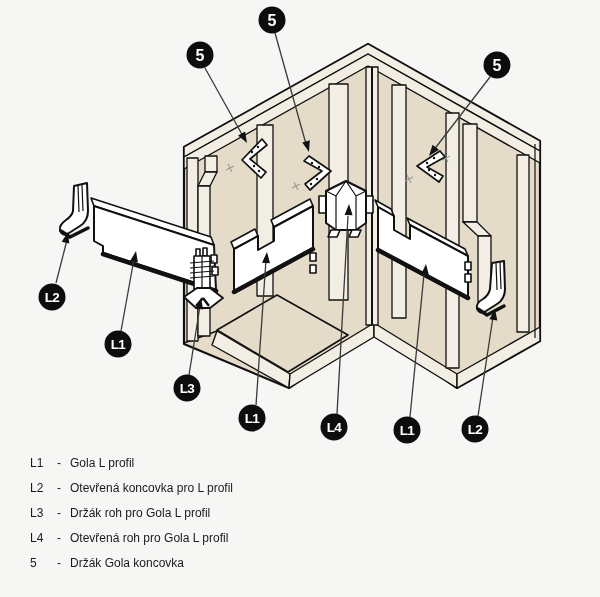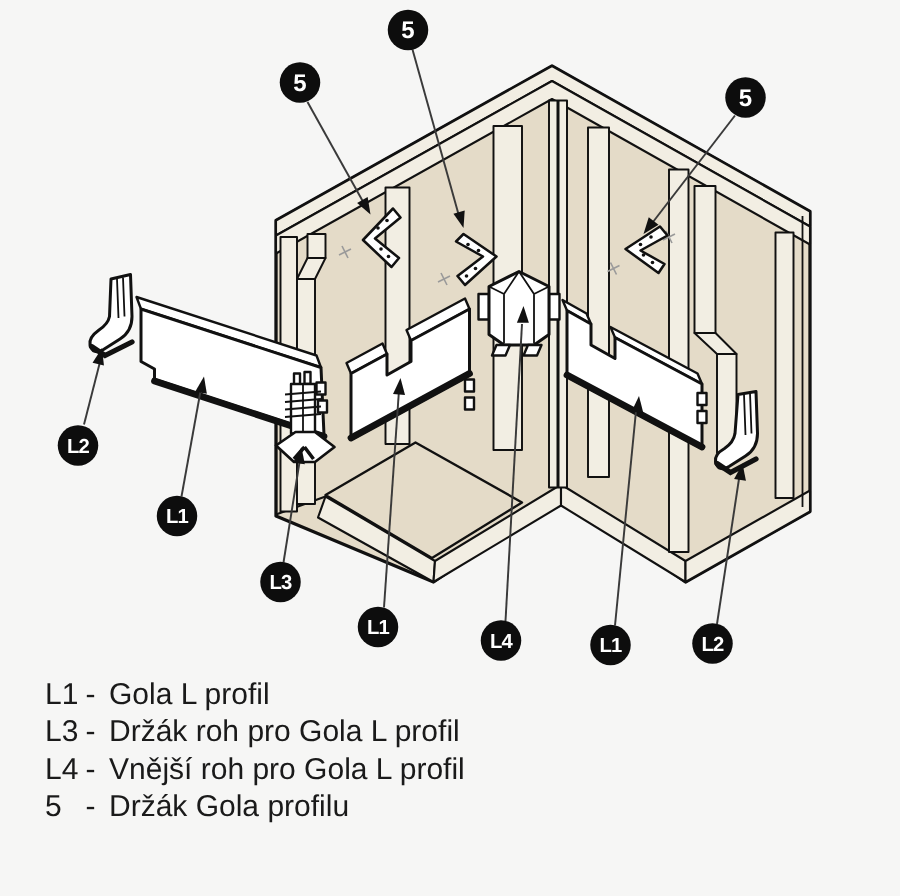--- a/index.html
+++ b/index.html
@@ -29,21 +29,21 @@
   .arrow     {fill:#111;stroke:none;}
   .dot       {fill:#111;}
   .sparkle   {stroke:#9a9a9a;stroke-width:1.1;fill:none;}
   .badge-circle{fill:#0d0d0d;}
   .badge-num {fill:#fff;font:bold 16px "Liberation Sans",sans-serif;text-anchor:middle;}
   .badge-code{fill:#fff;font:bold 13.5px "Liberation Sans",sans-serif;text-anchor:middle;letter-spacing:-0.5px;}
 
   
   .legend{
     position:absolute;left:30px;top:451px;
-    color:#1a1a1a;font-size:20px;line-height:25px;
+    color:#1a1a1a;font-size:12px;line-height:25px;
   }
   .legend .row{white-space:nowrap;}
   .legend .k{display:inline-block;width:27px;}
   .legend .d{display:inline-block;margin-right:9px;}
 </style>
 </head>
 <body>
 
 <div id="stage">
 <svg width="600" height="597" viewBox="0 0 600 597">
@@ -242,21 +242,24 @@
     </g>
   </g>
 </svg>
 </div>
 
 <div class="legend">
   <div class="row">
     <span class="k">L1</span><span class="d">-</span><span class="t">Gola L profil</span>
   </div>
   <div class="row">
+    <span class="k">L2</span><span class="d">-</span><span class="t">Otevřená koncovka pro L profil</span>
+  </div>
+  <div class="row">
     <span class="k">L3</span><span class="d">-</span><span class="t">Držák roh pro Gola L profil</span>
   </div>
   <div class="row">
-    <span class="k">L4</span><span class="d">-</span><span class="t">Vnější roh pro Gola L profil</span>
-  </div>
-  <div class="row">
-    <span class="k">5</span><span class="d">-</span><span class="t">Držák Gola profilu</span>
+    <span class="k">L4</span><span class="d">-</span><span class="t">Otevřená roh pro Gola L profil</span>
+  </div>
+  <div class="row">
+    <span class="k">5</span><span class="d">-</span><span class="t">Držák Gola koncovka</span>
   </div>
 </div>
 
 </body></html>

